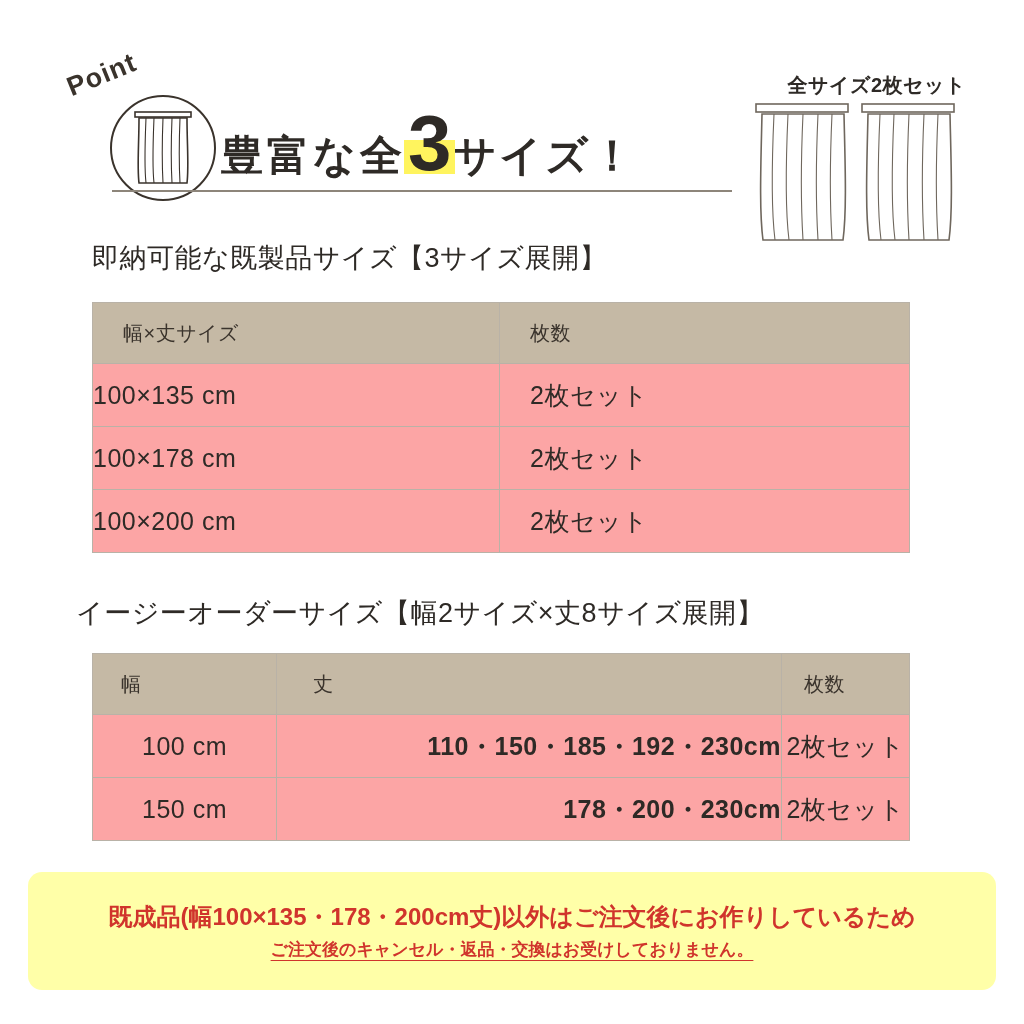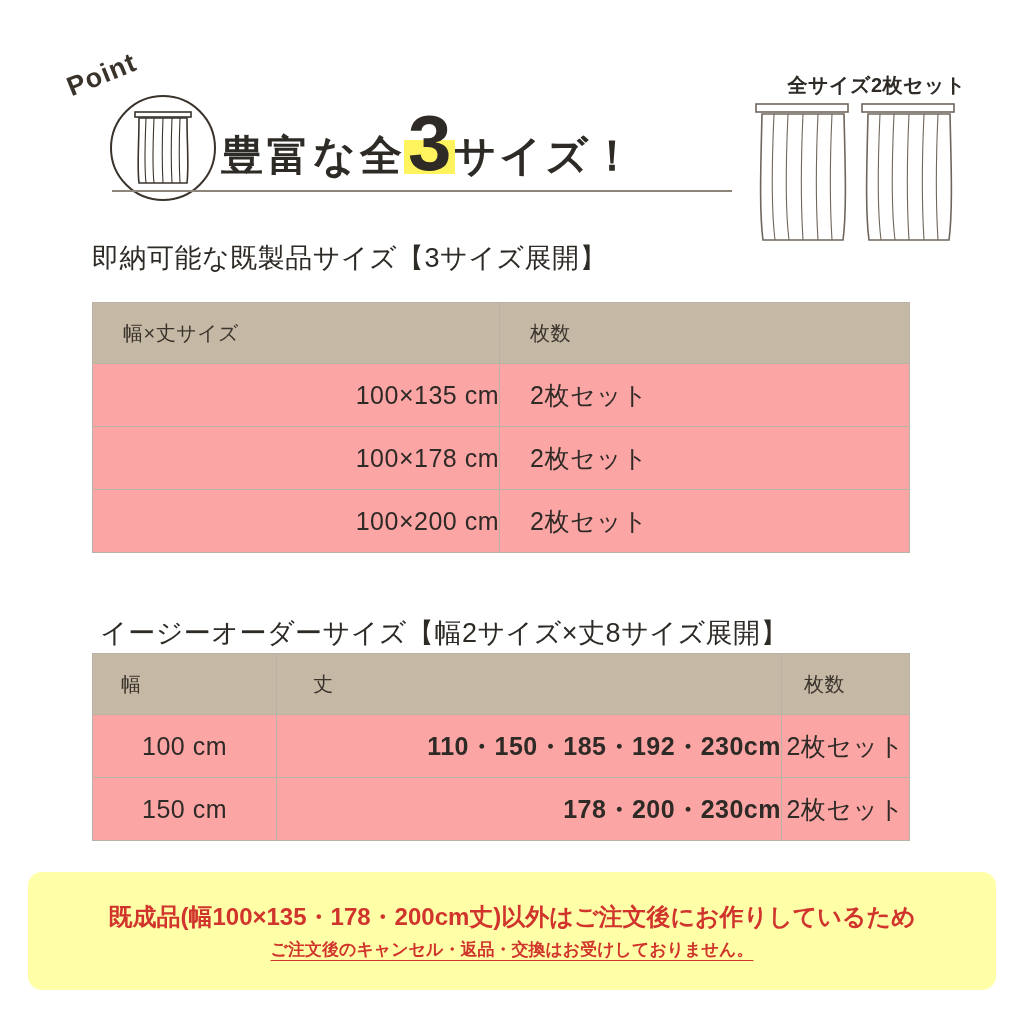--- a/index.html
+++ b/index.html
@@ -136,21 +136,21 @@
   
   .sec-title {
     position: absolute;
     font-size: 27px;
     font-weight: normal;
     color: #2e2a26;
     letter-spacing: 0.5px;
     white-space: nowrap;
   }
   #title-ready { left: 92px; top: 240px; }
-  #title-order { left: 100px; top: 595px; margin-top: 20px; }
+  #title-order { left: 76px; top: 595px; }
 
   
   table {
     position: absolute;
     border-collapse: collapse;
     background: #fca5a5;
   }
   table th, table td {
     border: 1px solid #b9b2a7;
     padding: 0;
@@ -172,21 +172,21 @@
     letter-spacing: 0.5px;
   }
 
   
   #table-ready {
     left: 92px;
     top: 302px;
     width: 818px;
   }
   #table-ready td.c-size {
-    text-align: right;
+    text-align: left;
     width: 406px;
   }
   #table-ready td.c-qty {
     text-align: left;
     padding-left: 30px;
   }
 
   
   #table-order {
     left: 92px;

